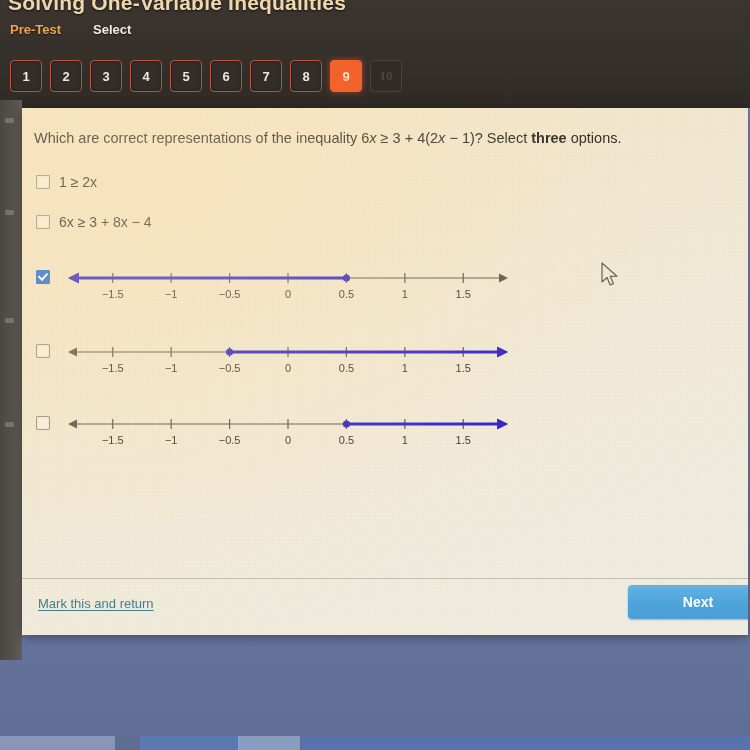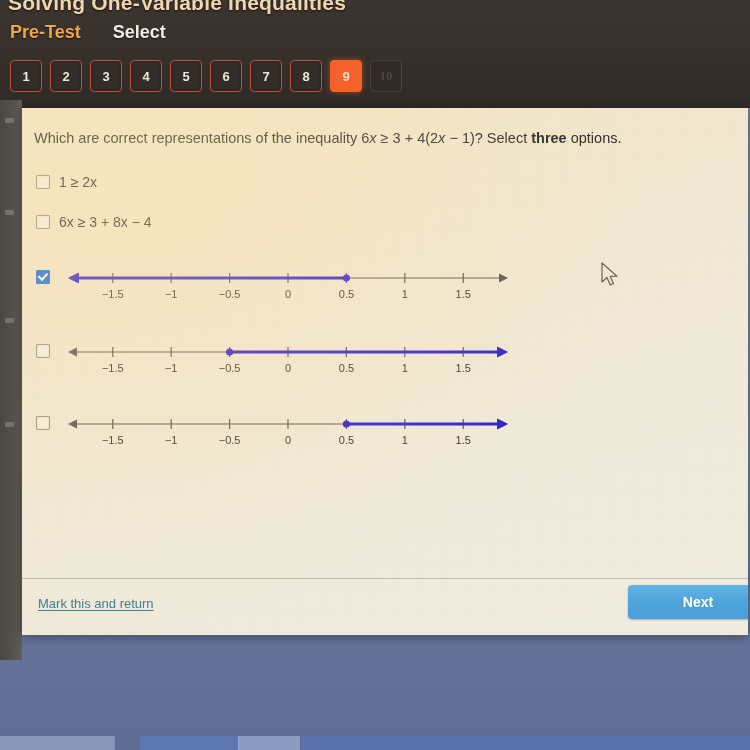--- a/index.html
+++ b/index.html
@@ -29,21 +29,21 @@
 
   #title{
     position:absolute;left:8px;top:-9px;
     font-size:21px;font-weight:bold;letter-spacing:.2px;
     color:#f0d7ae;
     text-shadow:0 1px 2px rgba(0,0,0,.7);
     white-space:nowrap;
   }
   #subnav{
     position:absolute;left:10px;top:22px;
-    font-size:18px;font-weight:bold;
+    font-size:13px;font-weight:bold;
     display:flex;gap:32px;align-items:center;
   }
   #subnav .pretest{color:#f0a64b;text-shadow:0 1px 1px rgba(0,0,0,.6);}
   #subnav .active{color:#f3ece2;text-shadow:0 1px 1px rgba(0,0,0,.6);}
 
   #qnums{
     position:absolute;left:10px;top:60px;
     display:flex;gap:8px;align-items:center;
   }
   .qnum{

